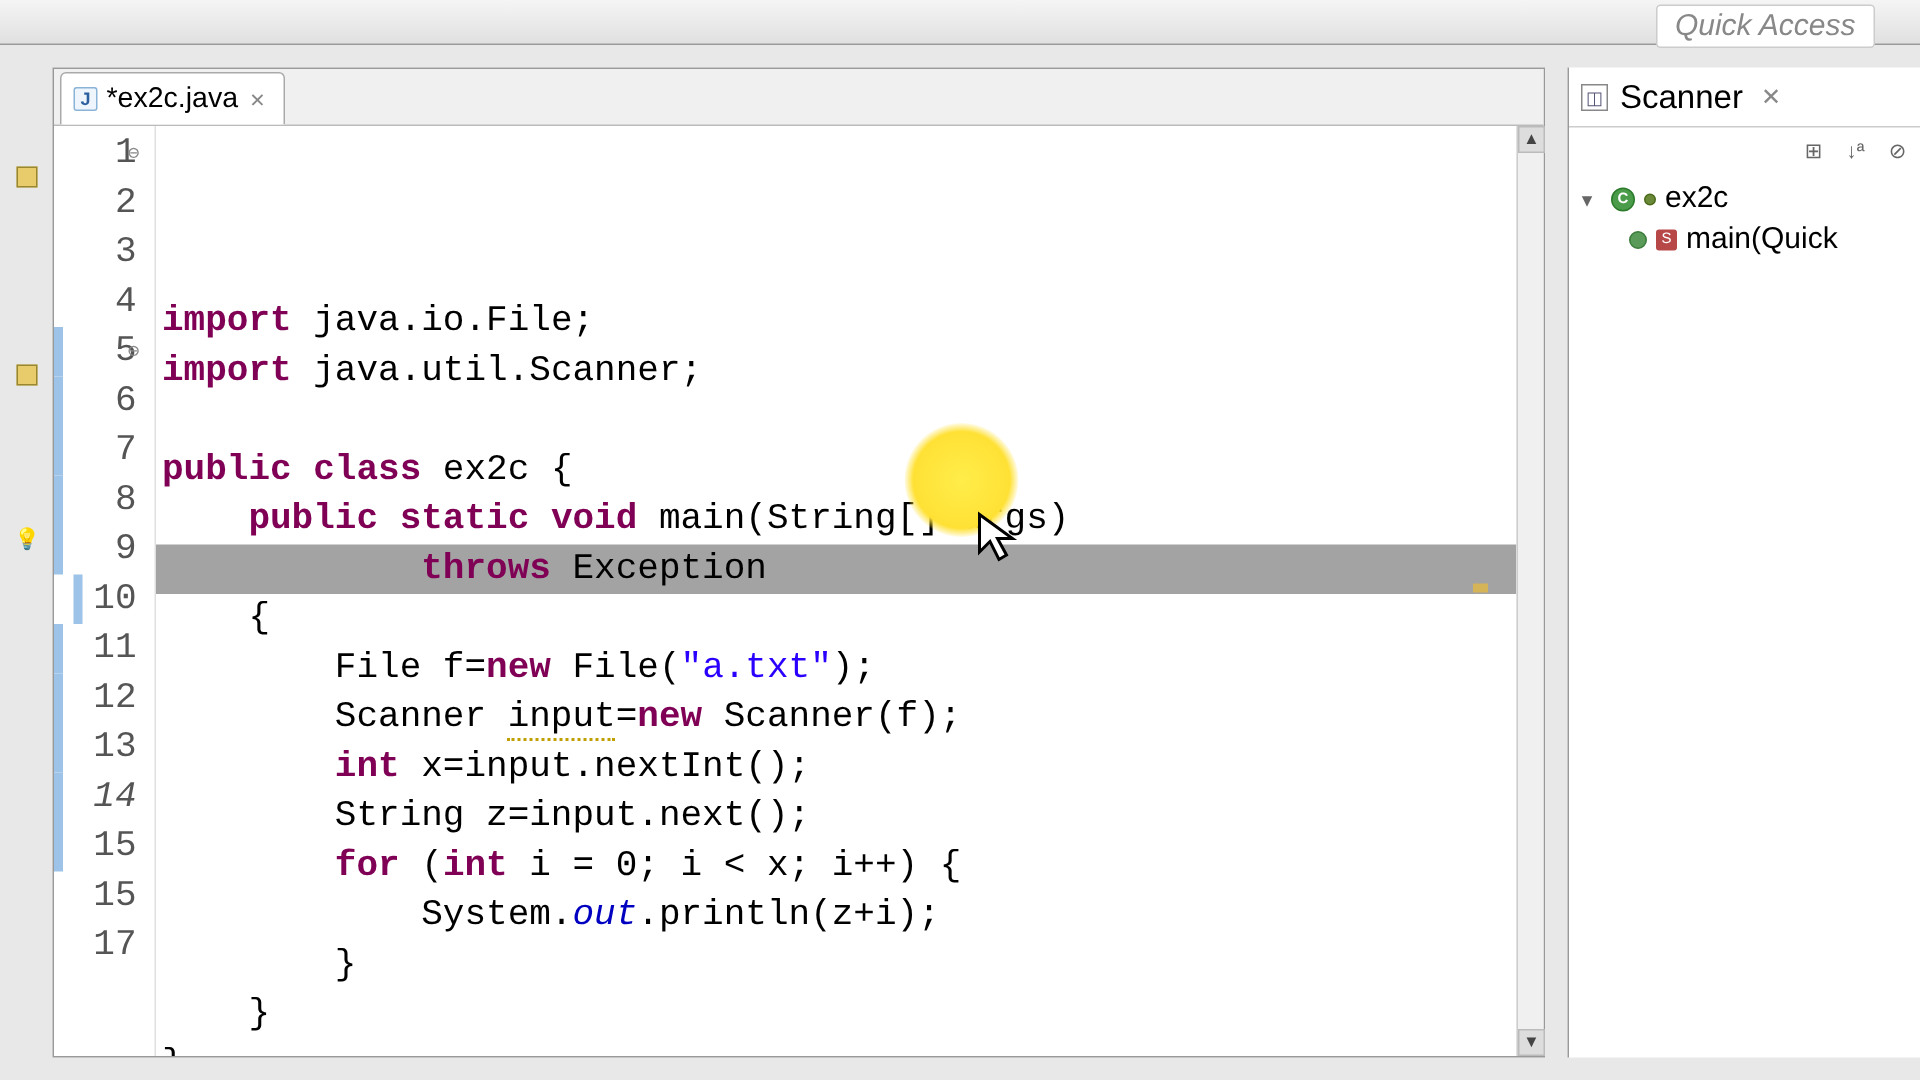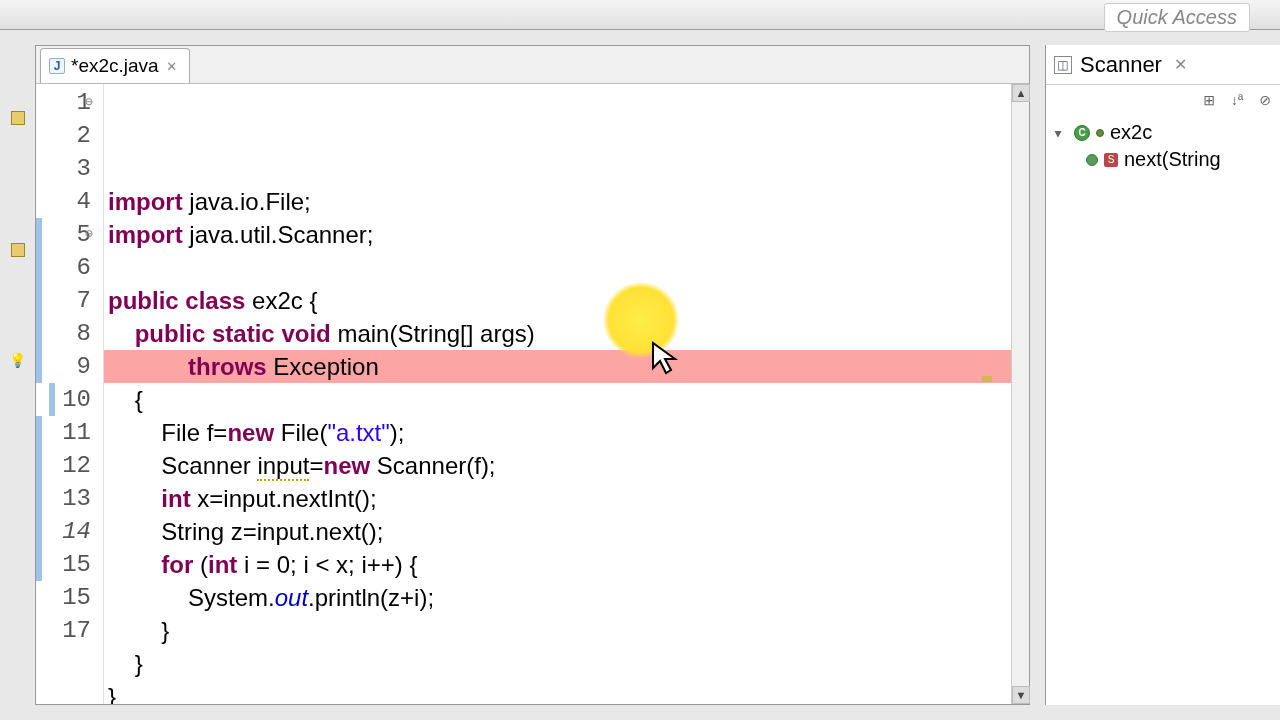--- a/index.html
+++ b/index.html
@@ -141,30 +141,31 @@
   height: 33px;
 }
 .fold-mark {
   position: absolute;
   right: -2px;
   font-size: 13px;
   color: #888;
 }
 .code-area {
   flex: 1;
-  font-family: Liberation Sans, sans-serif;
+  font-family: Liberation Mono, monospace;
   font-size: 24px;
   line-height: 33px;
   padding-top: 2px;
   white-space: pre;
   position: relative;
   overflow: hidden;
+  margin-top: 13px;
 }
 .code-line { height: 33px; padding-left: 4px; }
-.current-line { background: #fca5a5; }
+.current-line { background: #a3a3a3; }
 .kw { color: #7f0055; font-weight: bold; }
 .str { color: #2a00ff; }
 .static-it { color: #0000c0; font-style: italic; }
 .underline-warn { border-bottom: 2px dotted #c0a000; }
 .vscroll {
   width: 18px;
   background: #f0f0f0;
   border-left: 1px solid #ccc;
   position: relative;
 }
@@ -374,21 +375,21 @@
   <div class="outline-tree">
     <div class="tree-row">
       <span class="tree-indent">▾</span>
       <span class="class-icon">C</span>
       <span class="class-icon sub"></span>
       <span>ex2c</span>
     </div>
     <div class="tree-row" style="padding-left:38px">
       <span class="method-bullet"></span>
       <span class="s-badge">S</span>
-      <span>next(String</span>
+      <span>main(Quick</span>
     </div>
   </div>
 </div>
 
 <div class="highlight-circle" id="hlcircle" style="left: 603px; top: 282px;"></div>
 <svg class="cursor-arrow" id="cursvg" width="40" height="40" style="left: 650px; top: 340px;">
   <path d="M3 3 L3 28 L10 21 L16 33 L21 30 L15 19 L25 19 Z" fill="#fff" stroke="#000" stroke-width="2"></path>
 </svg>
 
 </body></html>

